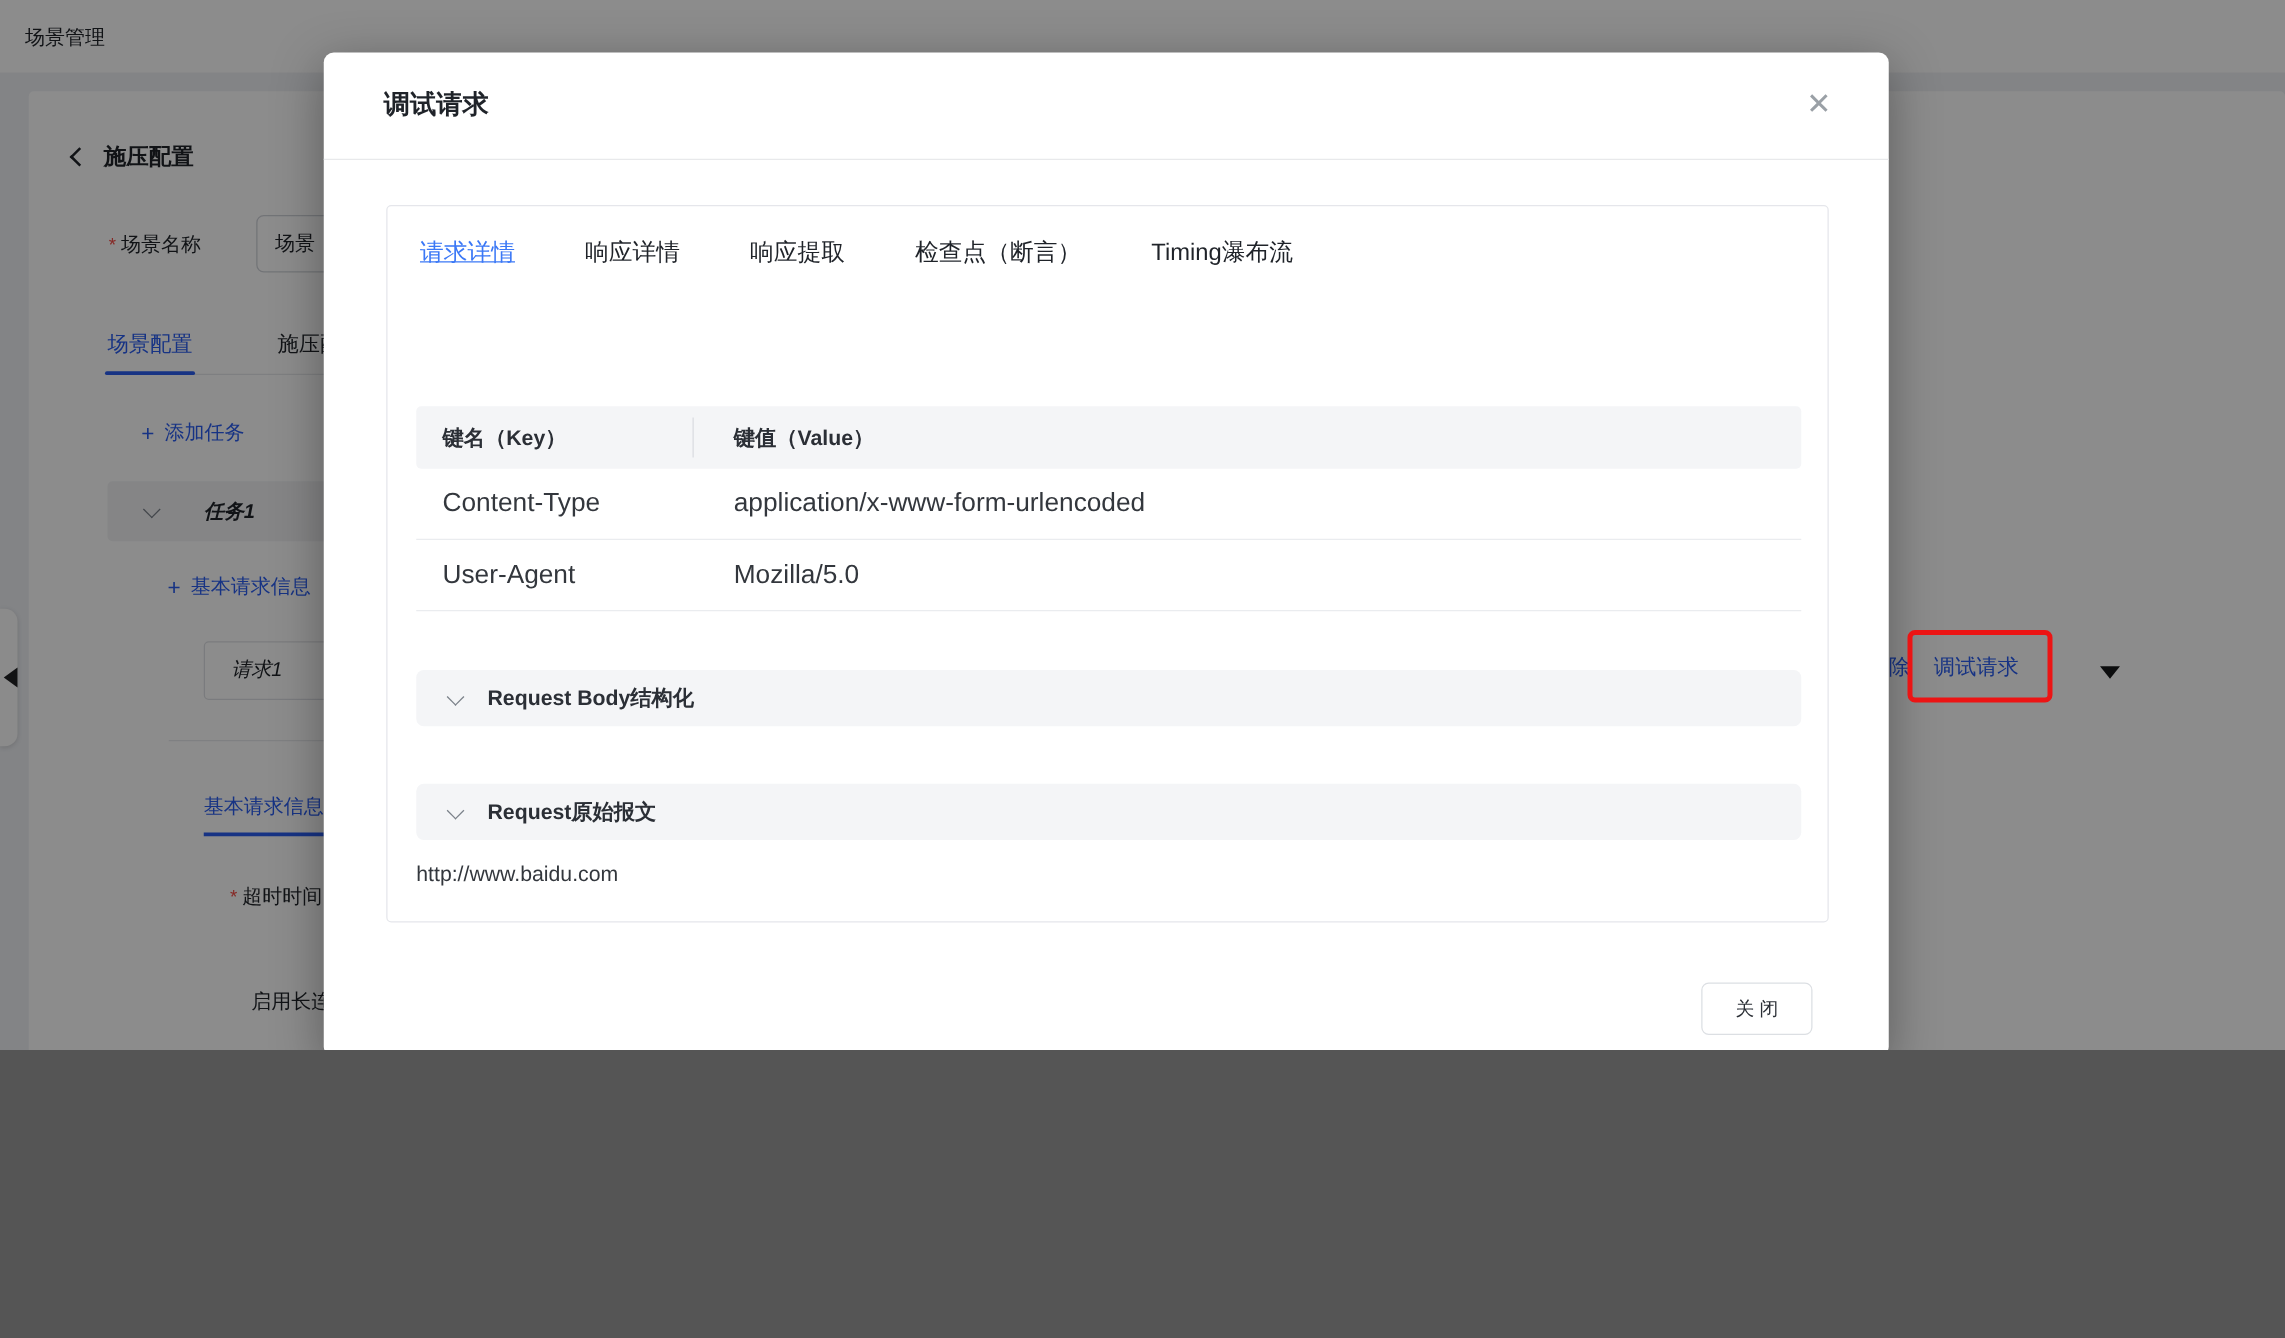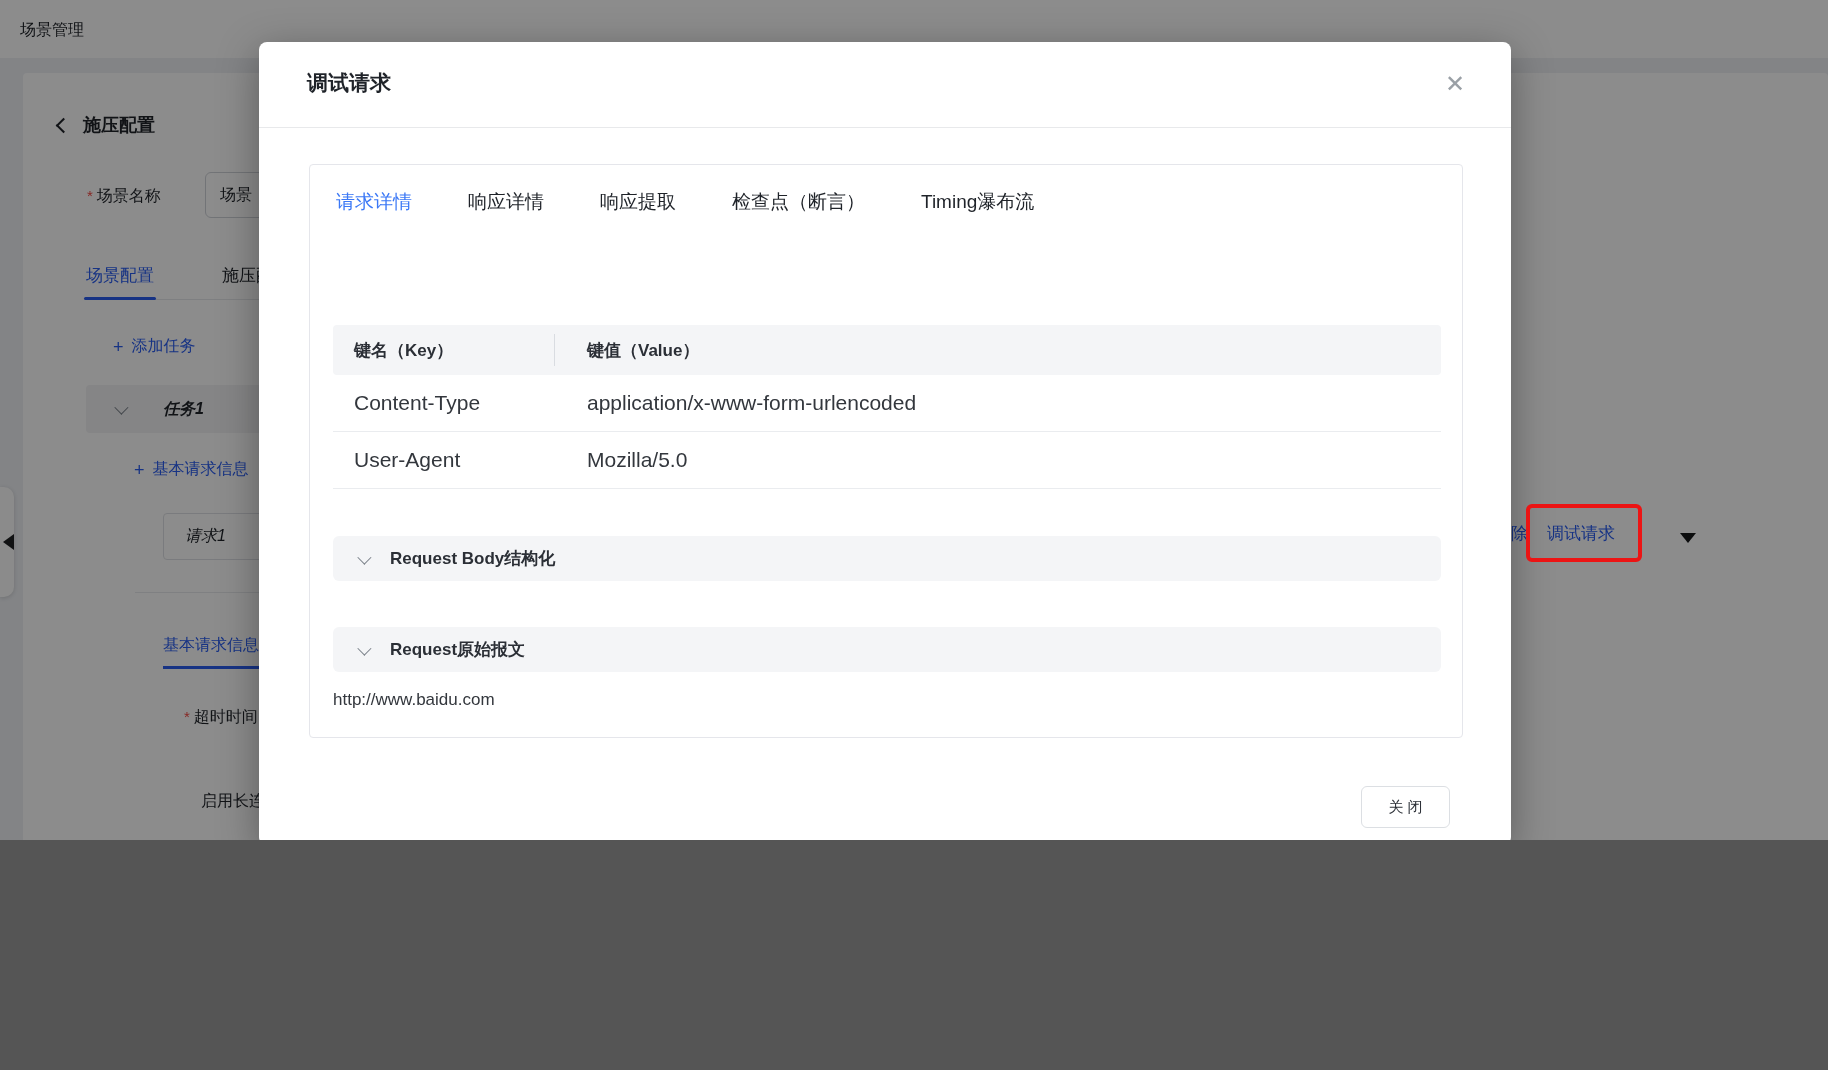--- a/index.html
+++ b/index.html
@@ -53,21 +53,21 @@
 
   
   .modal { position:absolute; left:259px; top:42px; width:1252px; height:803px; background:#fff; border-radius:8px; z-index:20; box-shadow:0 10px 40px rgba(0,0,0,.35); }
   .m-header { position:relative; height:86px; border-bottom:1px solid #e8e9eb; }
   .m-title { position:absolute; left:48px; top:27px; font-size:21px; font-weight:bold; color:#1f2329; }
   .m-close { position:absolute; left:1182px; top:26px; font-size:24px; color:#9aa0a6; cursor:pointer; line-height:1; padding:4px; }
 
   .panel { position:absolute; left:50px; top:122px; width:1154px; height:574px; border:1px solid #e5e6eb; border-radius:4px; background:#fff; }
   .m-tabs { position:absolute; left:26px; top:24px; display:flex; gap:56px; }
   .m-tab { font-size:19px; color:#1f2329; cursor:pointer; white-space:nowrap; }
-  .m-tab.active { color:#3b78f6; }
+  .m-tab.active { color:#3b78f6;text-decoration:underline; }
 
   .sec-bar { position:absolute; left:23px; width:1108px; height:45px; background:#f4f5f7; border-radius:6px; display:flex; align-items:center; cursor:pointer; }
   .sec-bar .chev-down { margin-left:25px; }
   .sec-title { font-size:17px; font-weight:bold; color:#2b2f36; margin-left:22px; }
   .sec-headers { top:93px; }
   .sec-body { top:371px; }
   .sec-raw { top:462px; }
 
   .tbl { position:absolute; left:23px; top:160px; width:1108px; }
   .tbl-head { display:flex; align-items:center; height:50px; background:#f4f5f7; border-radius:4px; position:relative; }

